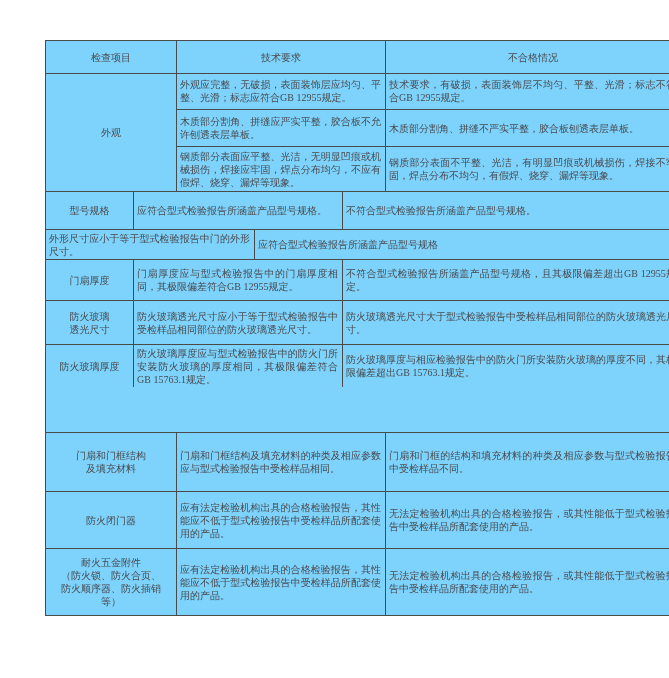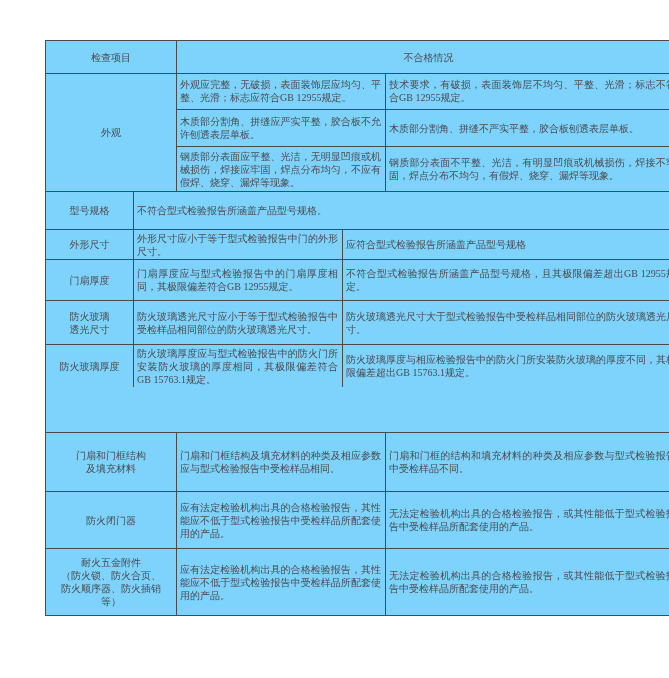--- a/index.html
+++ b/index.html
@@ -49,20 +49,21 @@
     text-align: justify;
   }
 </style>
 </head>
 <body>
 
 <div class="tbl">
 
   <div class="row" style="height:32px">
     <div class="cell lab bR w1">检查项目</div>
+    <div class="cell lab bR w2">技术要求</div>
     <div class="cell lab w3">不合格情况</div>
   </div>
 
   <div class="row" style="height:118px">
     <div class="cell lab bR w1">外观</div>
     <div class="subcol">
       <div class="subrow" style="height:35px">
         <div class="cell txt bR w2">
             <div class="p">外观应完整，无破损，表面装饰层应均匀、平整、光滑；标志应符合GB 12955规定。</div>
           </div>
@@ -86,26 +87,28 @@
             <div class="p">钢质部分表面不平整、光洁，有明显凹痕或机械损伤，焊接不牢固，焊点分布不均匀，有假焊、烧穿、漏焊等现象。</div>
           </div>
       </div>
     </div>
   </div>
 
   <div class="row" style="height:241px">
     <div class="subcol">
       <div class="subrow" style="height:37px">
         <div class="cell lab bR w1b">型号规格</div>
+        <div class="cell txt bR w2">
+            <div class="p">应符合型式检验报告所涵盖产品型号规格。</div>
+          </div>
         <div class="cell txt w3">
             <div class="p">不符合型式检验报告所涵盖产品型号规格。</div>
           </div>
       </div>
       <div class="subrow" style="height:30px">
-        <div class="cell lab bR w1b">外形尺寸</div>
         <div class="cell txt bR w2">
             <div class="p">外形尺寸应小于等于型式检验报告中门的外形尺寸。</div>
           </div>
         <div class="cell txt w3">
             <div class="p">应符合型式检验报告所涵盖产品型号规格</div>
           </div>
       </div>
       <div class="subrow" style="height:41px">
         <div class="cell lab bR w1b">门扇厚度</div>
         <div class="cell txt bR w2">

